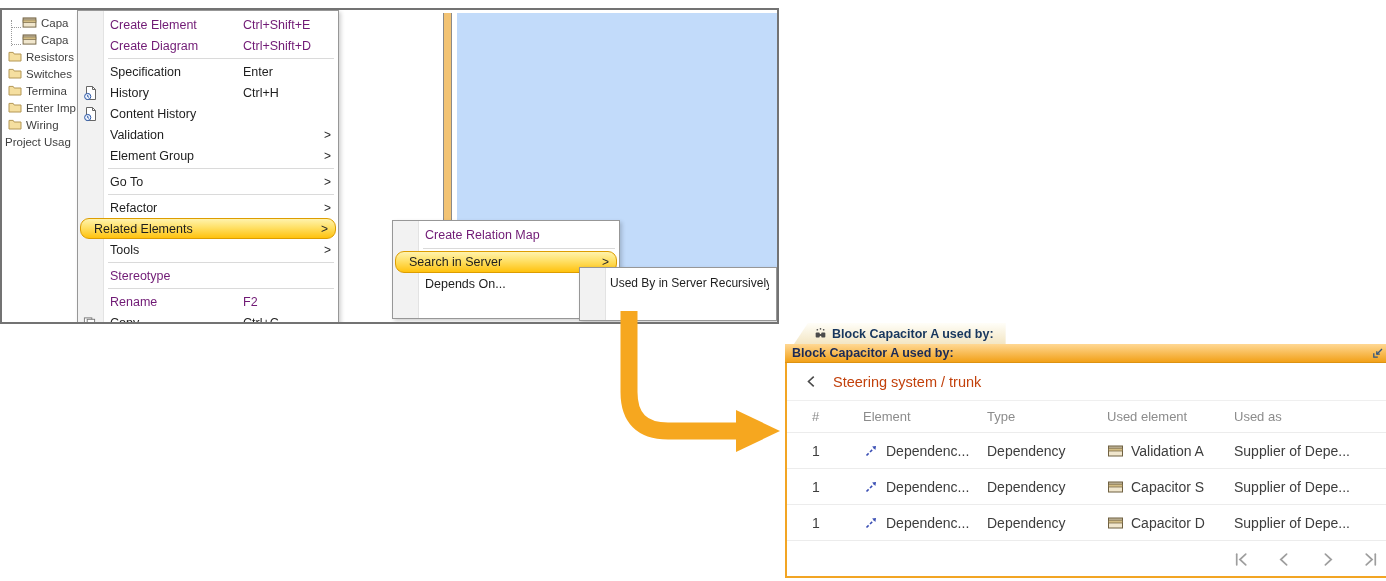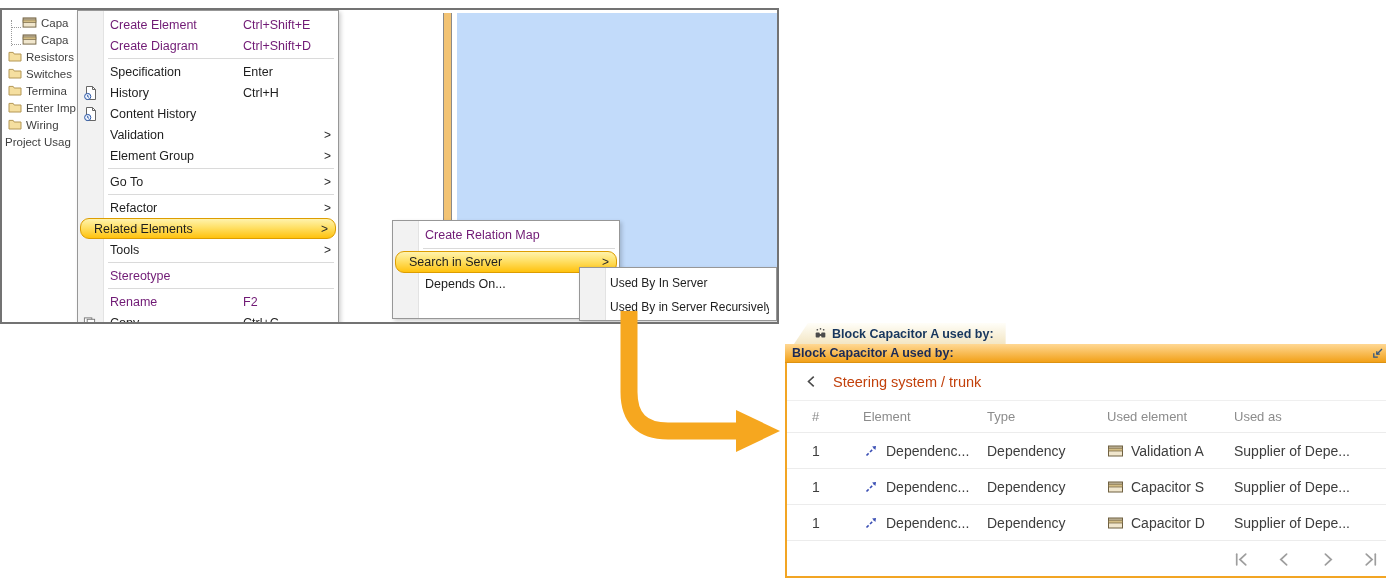--- a/index.html
+++ b/index.html
@@ -264,23 +264,20 @@
       </div>
       <div class="mi">
         <span class="lbl">Depends On...</span>
           <span class="ch"></span>
       </div>
     </div>
 
     <div class="menu" id="sub2">
       <div class="gutter"></div>
       <div class="mi">
-        <span class="lbl">Used By In Server</span>
-      </div>
-      <div class="mi">
         <span class="lbl">Used By in Server Recursively</span>
       </div>
     </div>
   </div>
 
   <div id="panel">
     <div id="tab-row">
       <div id="panel-tab">
         <span class="ic">
             <svg width="13" height="13" viewBox="0 0 14 14">

